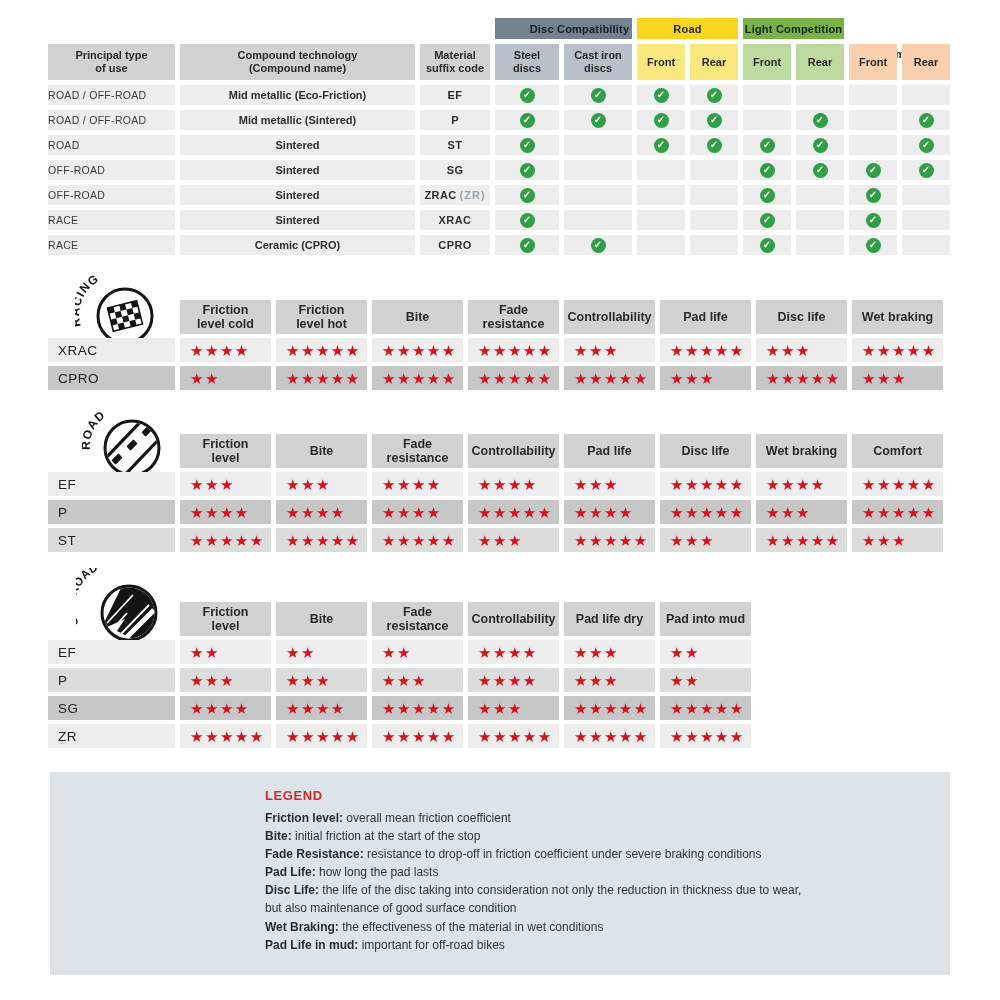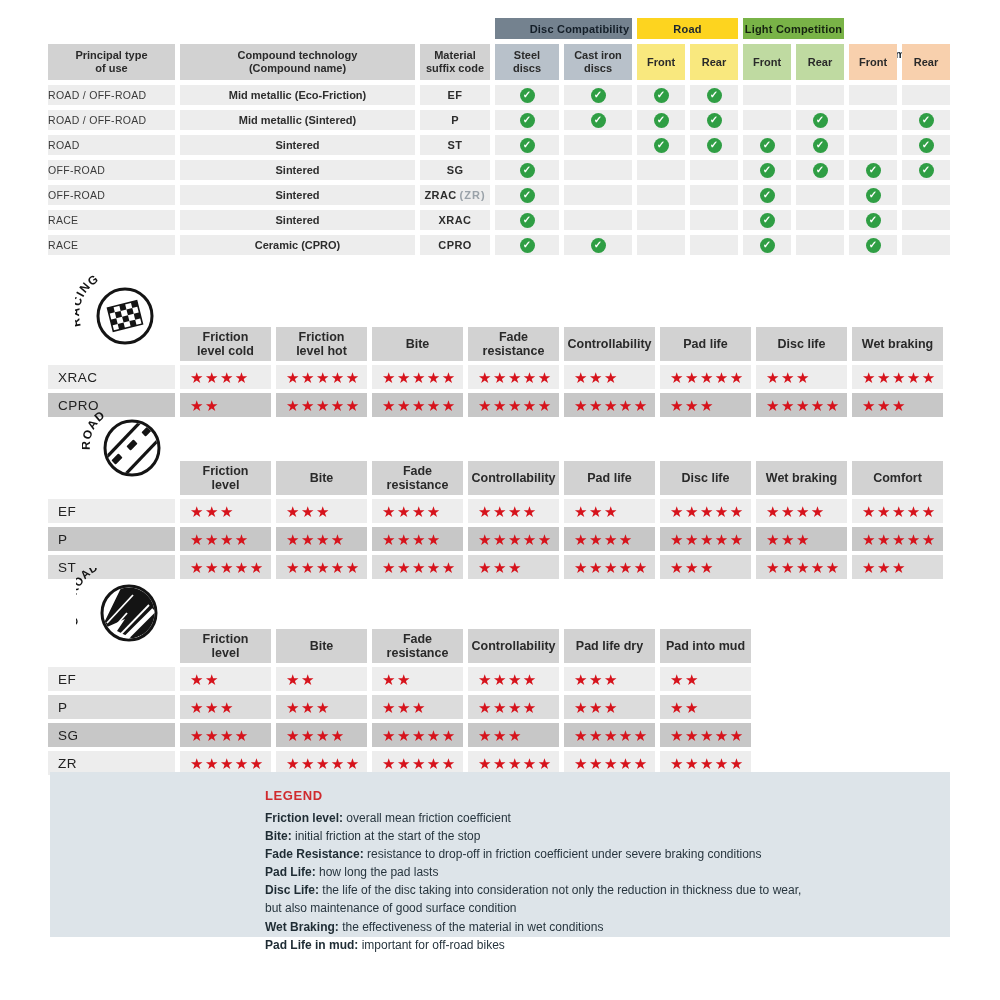--- a/index.html
+++ b/index.html
@@ -43,38 +43,38 @@
 
   
   .rating-section{position:absolute;left:48px;}
   #sec-racing{top:272px;}
   #sec-road{top:404px;}
   #sec-offroad{top:568px;}
   .section-icon{position:absolute;top:0;}
   #sec-racing .section-icon{left:27px;}
   #sec-road .section-icon{left:34px;}
   #sec-offroad .section-icon{left:28px;}
-  .rating-grid{position:absolute;left:0;display:grid;gap:4px 5px;grid-auto-rows:24px;margin-top:27px;}
+  .rating-grid{position:absolute;left:0;display:grid;gap:4px 5px;grid-auto-rows:24px;}
   #sec-racing .rating-grid{top:28px;}
   #sec-road .rating-grid{top:30px;}
   #sec-offroad .rating-grid{top:34px;}
   .corner{background:transparent;}
   .rh{background:#D2D2D2;display:flex;align-items:center;justify-content:center;
       text-align:center;font-size:12.5px;font-weight:bold;line-height:1.15;
       white-space:pre-line;color:#2a2a2a;}
   .rl{display:flex;align-items:center;padding-left:10px;font-size:13.5px;
       letter-spacing:.5px;color:#222;}
   .sc{display:flex;align-items:center;padding-left:10px;}
   .stars{color:#D6131C;font-size:15px;letter-spacing:1.5px;line-height:1;}
   .shade-light{background:#EDEDED;}
   .shade-mid{background:#DCDCDC;}
   .shade-dark{background:#C7C7C7;}
 
   
-  .legend{position:absolute;left:50px;top:772px;width:900px;height:165px;
+  .legend{position:absolute;left:50px;top:772px;width:900px;height:203px;
           background:#DDE4E9;box-sizing:border-box;padding:16px 20px 0 215px;}
   .legend-title{color:#D02A2E;font-size:13px;font-weight:bold;letter-spacing:.6px;
                 margin-bottom:6px;}
   .legend-item{font-size:12px;line-height:18.1px;color:#27353E;white-space:pre-line;}
   .legend-item b{color:#1E2B33;}
 
   svg text{font-family:"Liberation Sans",sans-serif;}
 </style>
 </head>
 <body>

